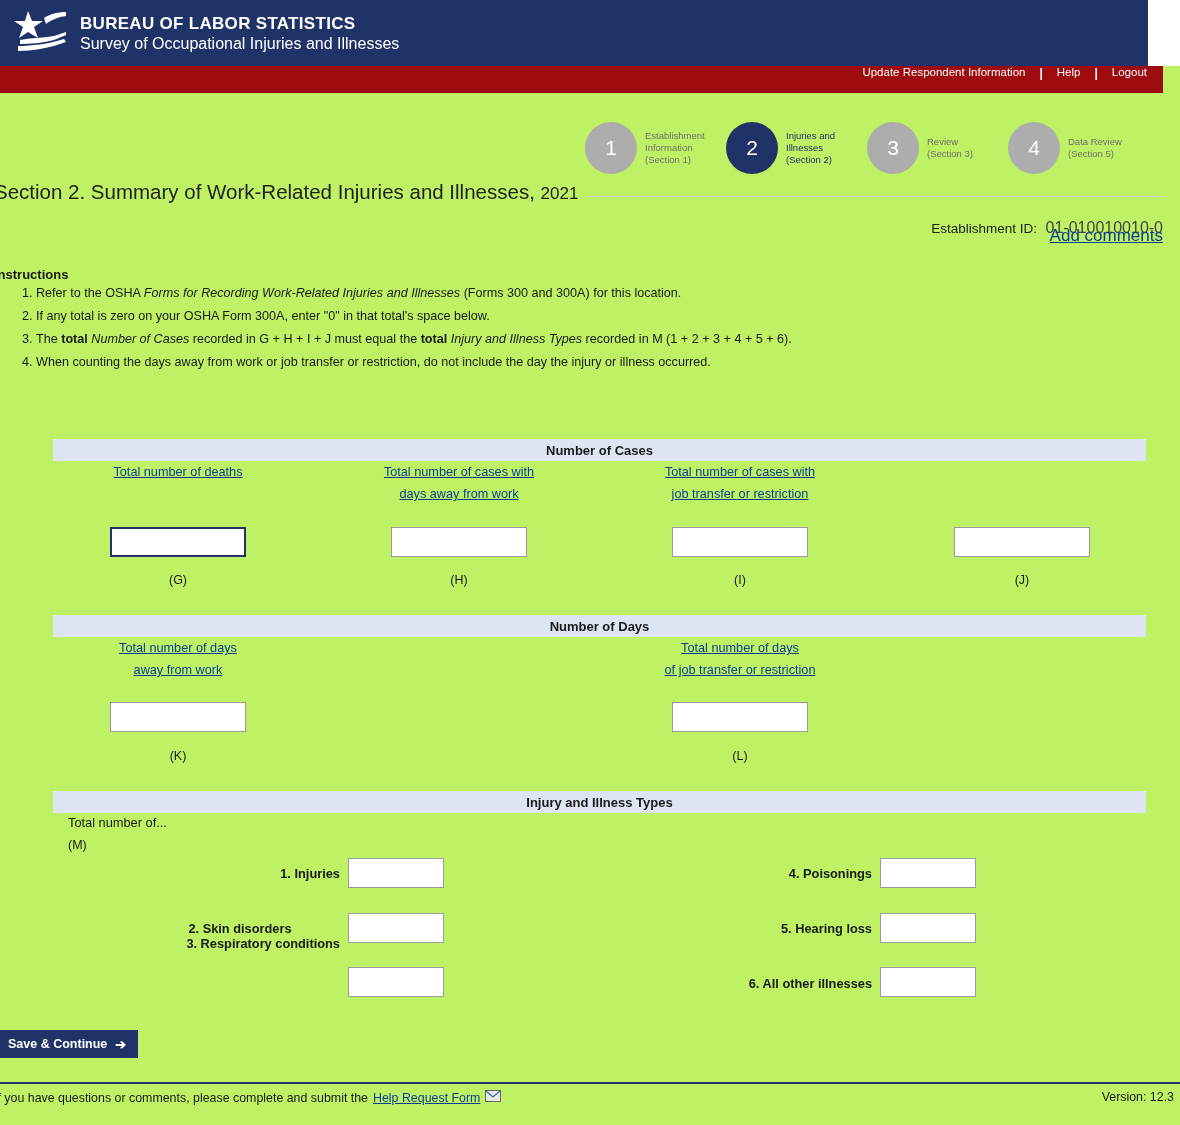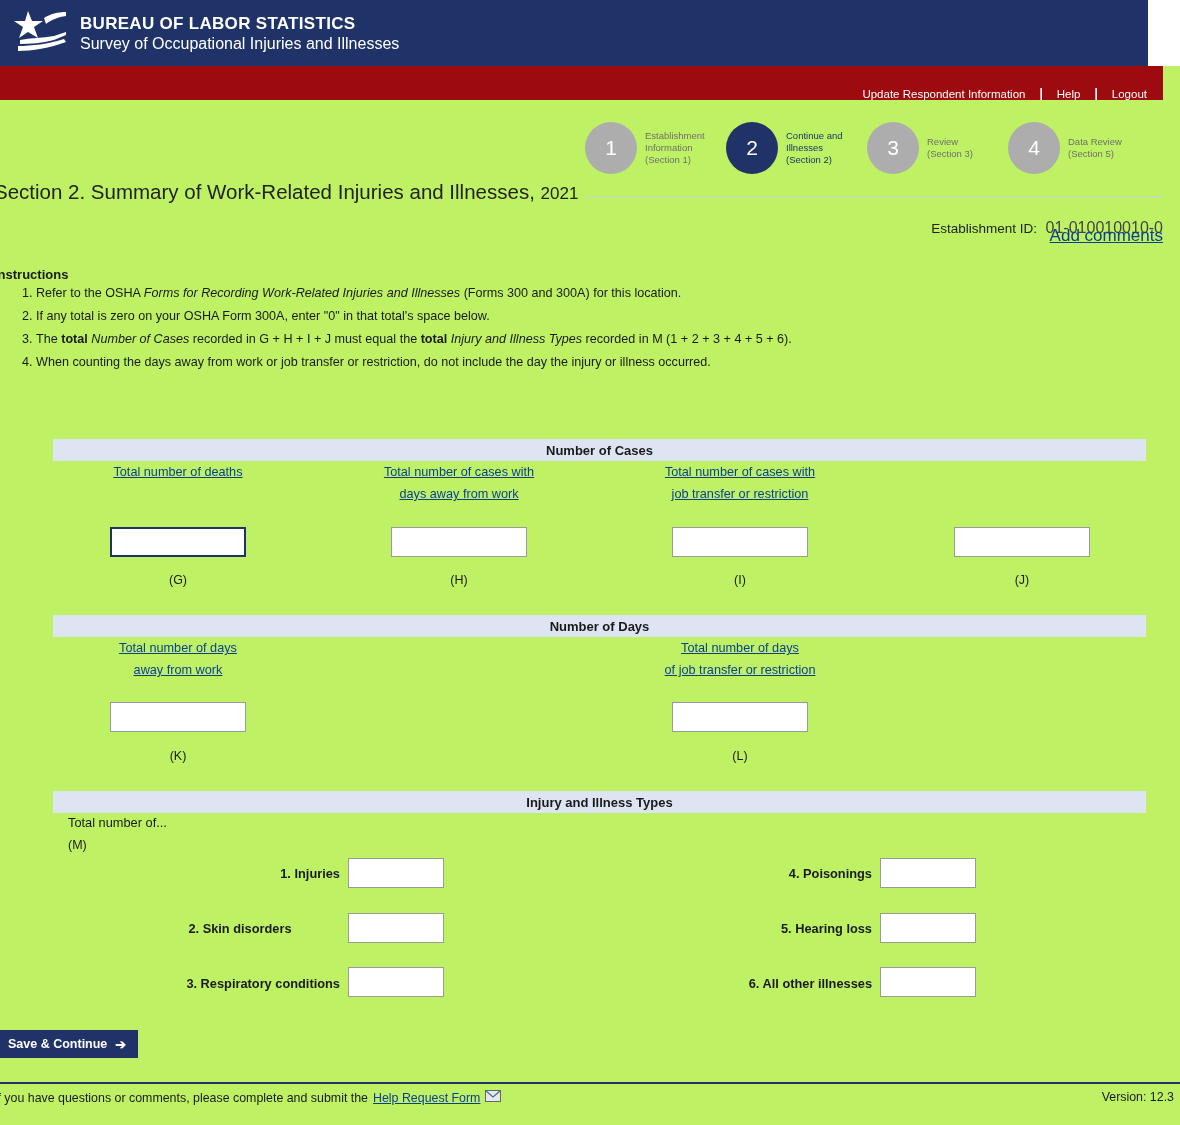--- a/index.html
+++ b/index.html
@@ -48,24 +48,24 @@
   .header-right-strip {
     position: absolute;
     left: 1148px; top: 0;
     width: 32px; height: 66px;
     background: #ffffff;
   }
 
   .red-bar {
     position: absolute;
     left: 0; top: 66px;
-    width: 1163px; height: 34px;
+    width: 1163px; height: 27px;
     background: #9e0b0f;
     display: flex;
-    align-items: flex-end;
+    align-items: flex-start;
     justify-content: flex-end;
     padding-right: 16px;
   }
   .red-bar a {
     color: #ffffff;
     font-size: 11.5px;
     text-decoration: none;
     white-space: nowrap;
   }
   .red-bar .sep {
@@ -314,21 +314,21 @@
       <div class="circle">1</div>
       <div class="step-label">
         <div>Establishment</div>
         <div>Information</div>
         <div>(Section 1)</div>
       </div>
     </div>
     <div class="step active">
       <div class="circle active">2</div>
       <div class="step-label">
-        <div>Continue and</div>
+        <div>Injuries and</div>
         <div>Illnesses</div>
         <div>(Section 2)</div>
       </div>
     </div>
     <div class="step">
       <div class="circle">3</div>
       <div class="step-label">
         <div>Review</div>
         <div>(Section 3)</div>
       </div>
@@ -408,21 +408,21 @@
   <div class="panel-head" id="types-head">Injury and Illness Types</div>
   <div class="total-of">Total number of...</div>
   <div class="m-letter">(M)</div>
 
   <div class="type-label" style="left:140px; top:866px; width:200px;">1. Injuries</div>
   <input class="type-input" style="left: 348px; top: 858px;" value="">
 
   <div class="type-label" style="left:140px; top:921px; width:200px;text-align:center;">2. Skin disorders</div>
   <input class="type-input" style="left: 348px; top: 913px;" value="">
 
-  <div class="type-label" style="left:120px; top:976px; width:220px;">3. Respiratory conditions</div>
+  <div class="type-label" style="left:120px; top:936px; width:220px;">3. Respiratory conditions</div>
   <input class="type-input" style="left: 348px; top: 967px;" value="">
 
   <div class="type-label" style="left:672px; top:866px; width:200px;">4. Poisonings</div>
   <input class="type-input" style="left: 880px; top: 858px;" value="">
 
   <div class="type-label" style="left:672px; top:921px; width:200px;">5. Hearing loss</div>
   <input class="type-input" style="left: 880px; top: 913px;" value="">
 
   <div class="type-label" style="left:652px; top:976px; width:220px;">6. All other illnesses</div>
   <input class="type-input" style="left: 880px; top: 967px;" value="">

